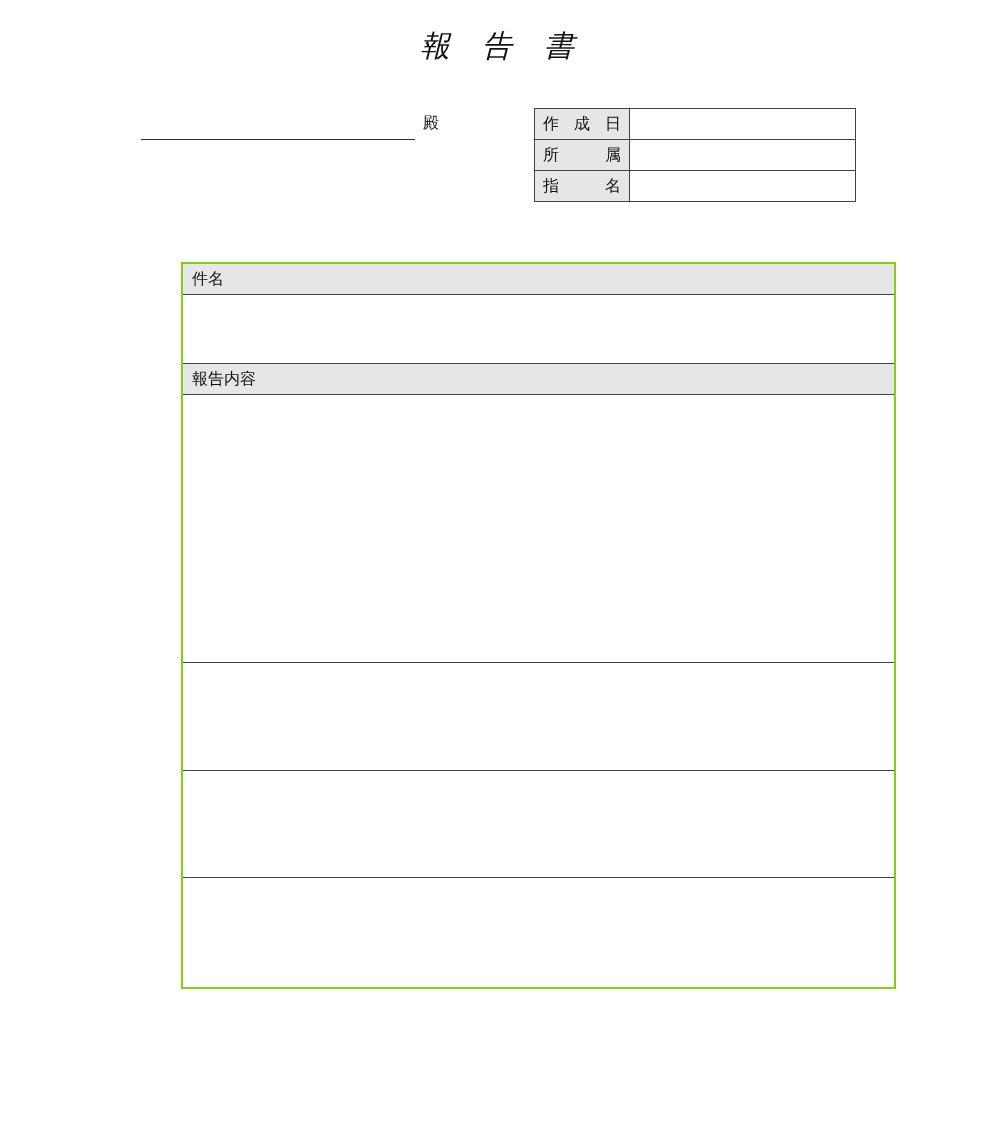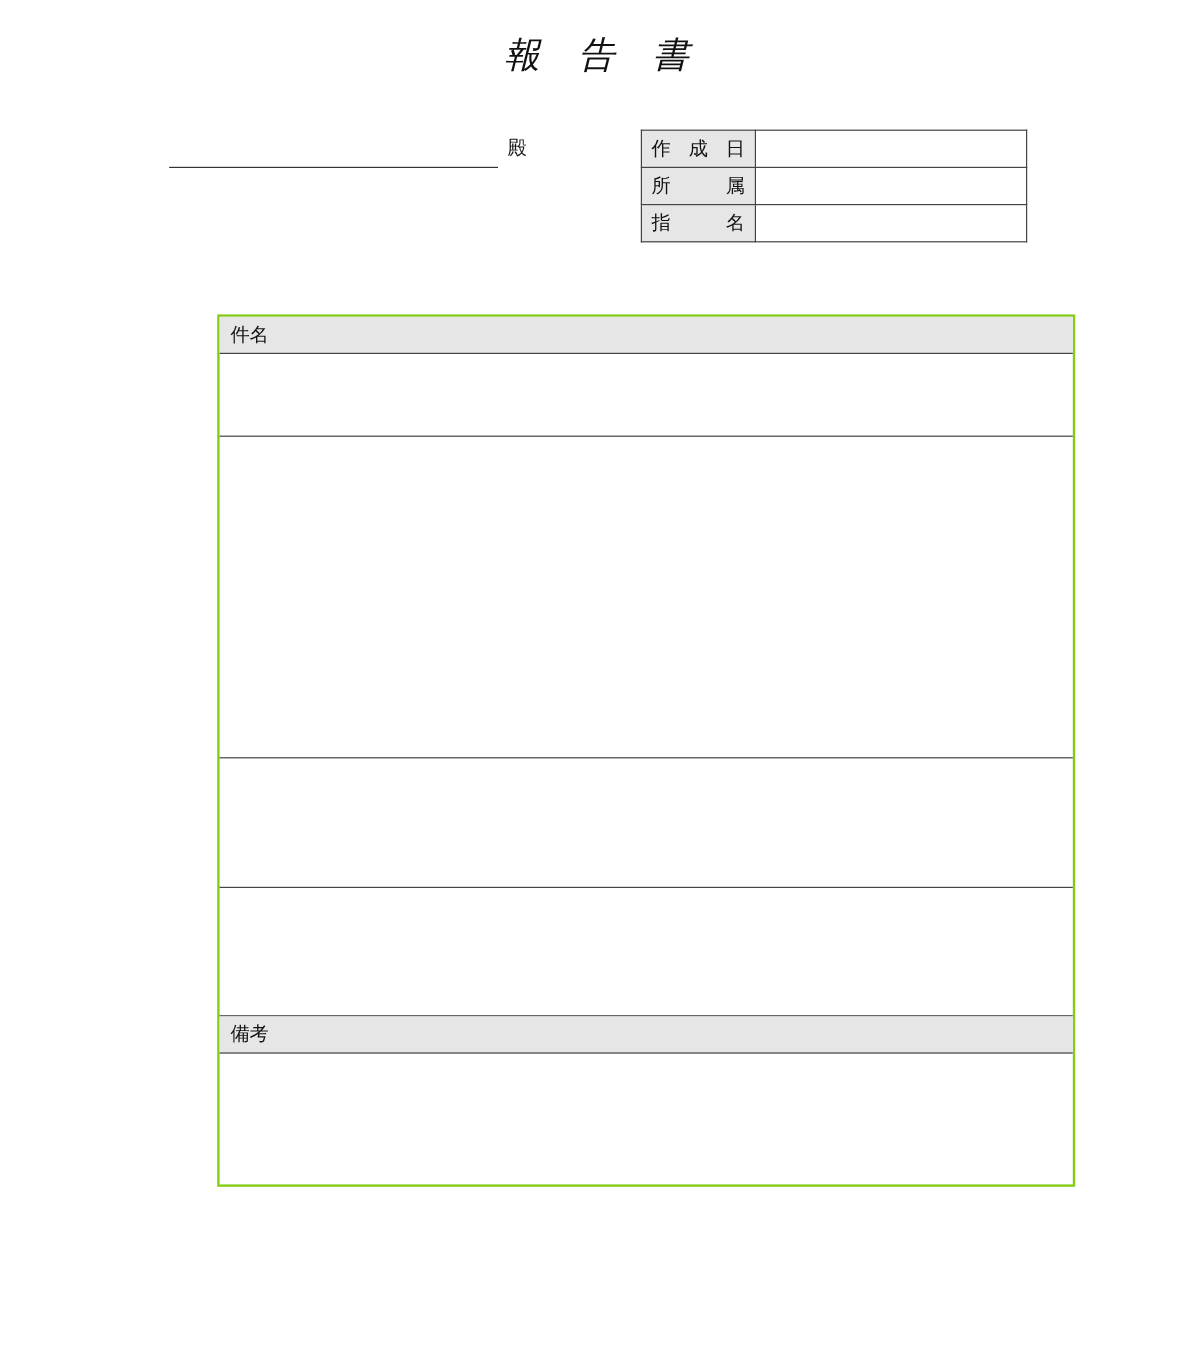--- a/index.html
+++ b/index.html
@@ -57,18 +57,18 @@
           </div>
         </td>
     <td class="val"></td>
   </tr>
 </tbody>
   </table>
 
 <div class="main">
   <div class="sec-h">件名</div>
   <div class="sec-b" style="height:69px"></div>
+  <div class="sec-h">報告内容</div>
   <div class="sec-b" style="height:268px"></div>
   <div class="sec-b" style="height:108px"></div>
   <div class="sec-b" style="height:107px"></div>
-  <div class="sec-h">備考</div>
   <div class="sec-b last" style="height:109px"></div>
 </div>
 
 </body></html>

